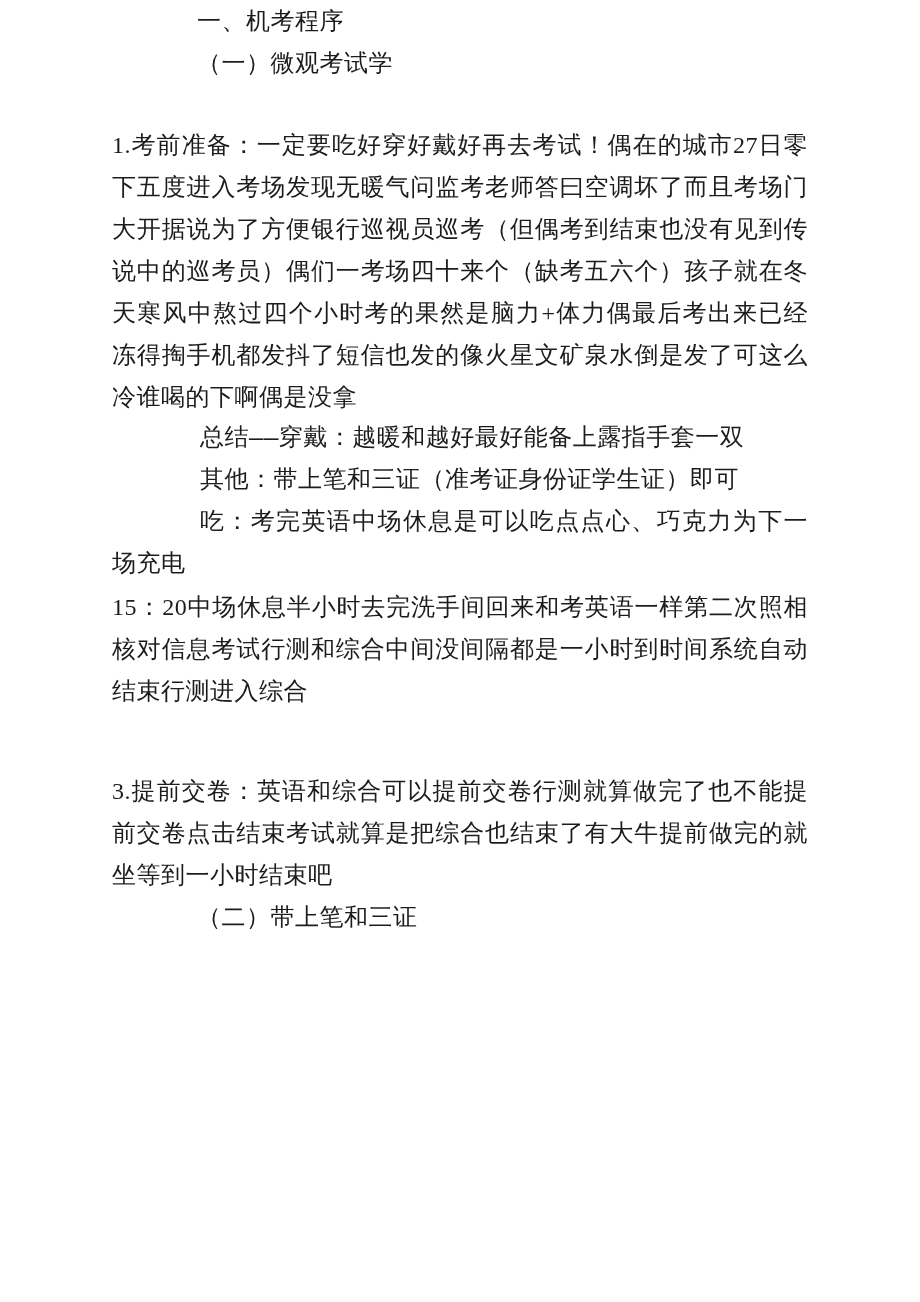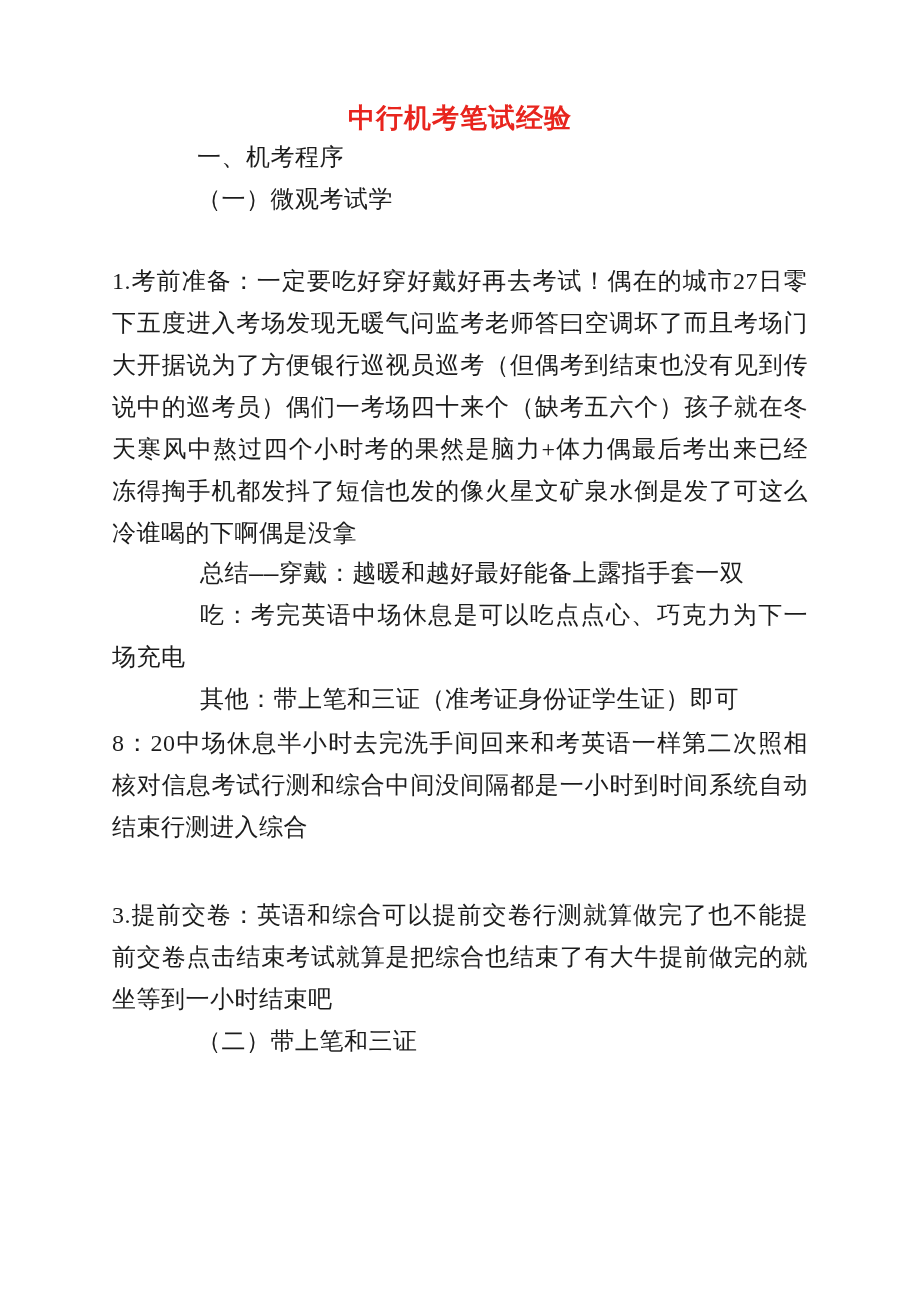--- a/index.html
+++ b/index.html
@@ -43,42 +43,41 @@
     text-indent: 85px;
   }
   .para-first {
     margin-top: 40px;
   }
   .indented {
     text-indent: 88px;
     font-family: Liberation Mono, monospace;
   }
   .spaced-before {
-    margin-top: 46px;
+    margin-top: 58px;
   }
 </style>
 </head>
 <body>
 
 <div class="page">
   <div class="content">
-    <div class="doc-title">中行机考笔试经验</div>
 
     <div class="line heading-1">一、机考程序</div>
 
     <div class="line heading-2">（一）微观考试学</div>
 
     <div class="line para-first">1.考前准备：一定要吃好穿好戴好再去考试！偶在的城市27日零下五度进入考场发现无暖气问监考老师答曰空调坏了而且考场门大开据说为了方便银行巡视员巡考（但偶考到结束也没有见到传说中的巡考员）偶们一考场四十来个（缺考五六个）孩子就在冬天寒风中熬过四个小时考的果然是脑力+体力偶最后考出来已经冻得掏手机都发抖了短信也发的像火星文矿泉水倒是发了可这么冷谁喝的下啊偶是没拿</div>
 
     <div class="line indented">总结——穿戴：越暖和越好最好能备上露指手套一双</div>
 
+    <div class="line indented">其他：带上笔和三证（准考证身份证学生证）即可</div>
+
     <div class="line indented">吃：考完英语中场休息是可以吃点点心、巧克力为下一场充电</div>
 
-    <div class="line indented">其他：带上笔和三证（准考证身份证学生证）即可</div>
 
-
-    <div class="line">8：20中场休息半小时去完洗手间回来和考英语一样第二次照相核对信息考试行测和综合中间没间隔都是一小时到时间系统自动结束行测进入综合</div>
+    <div class="line">15：20中场休息半小时去完洗手间回来和考英语一样第二次照相核对信息考试行测和综合中间没间隔都是一小时到时间系统自动结束行测进入综合</div>
 
     <div class="line spaced-before">3.提前交卷：英语和综合可以提前交卷行测就算做完了也不能提前交卷点击结束考试就算是把综合也结束了有大牛提前做完的就坐等到一小时结束吧</div>
 
     <div class="line heading-2">（二）带上笔和三证</div>
   </div>
 </div>
 
 </body></html>

